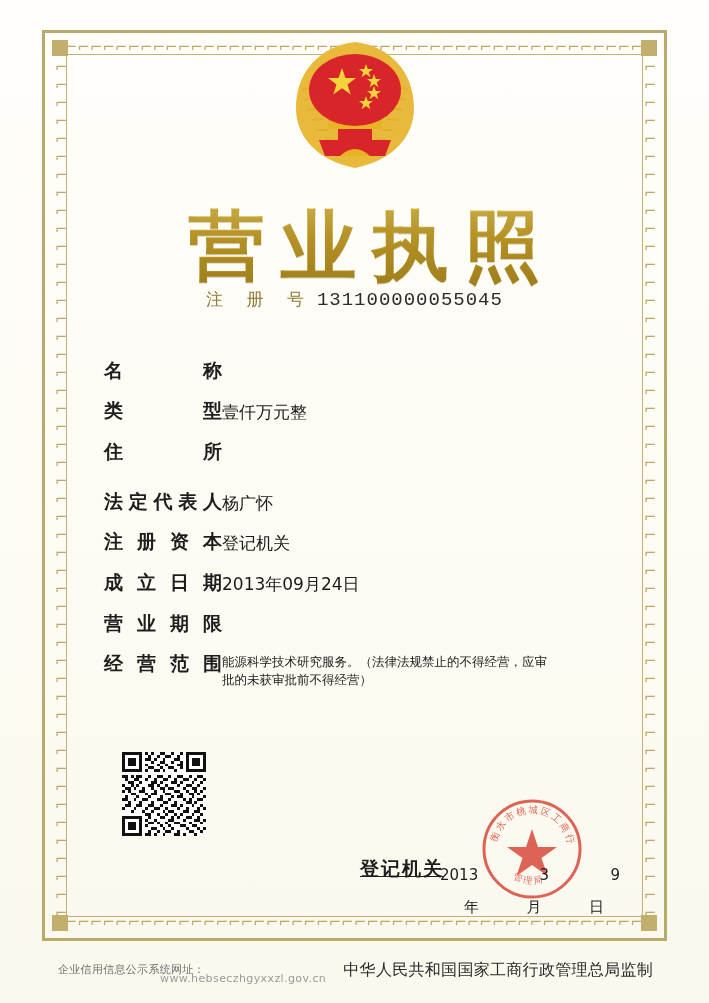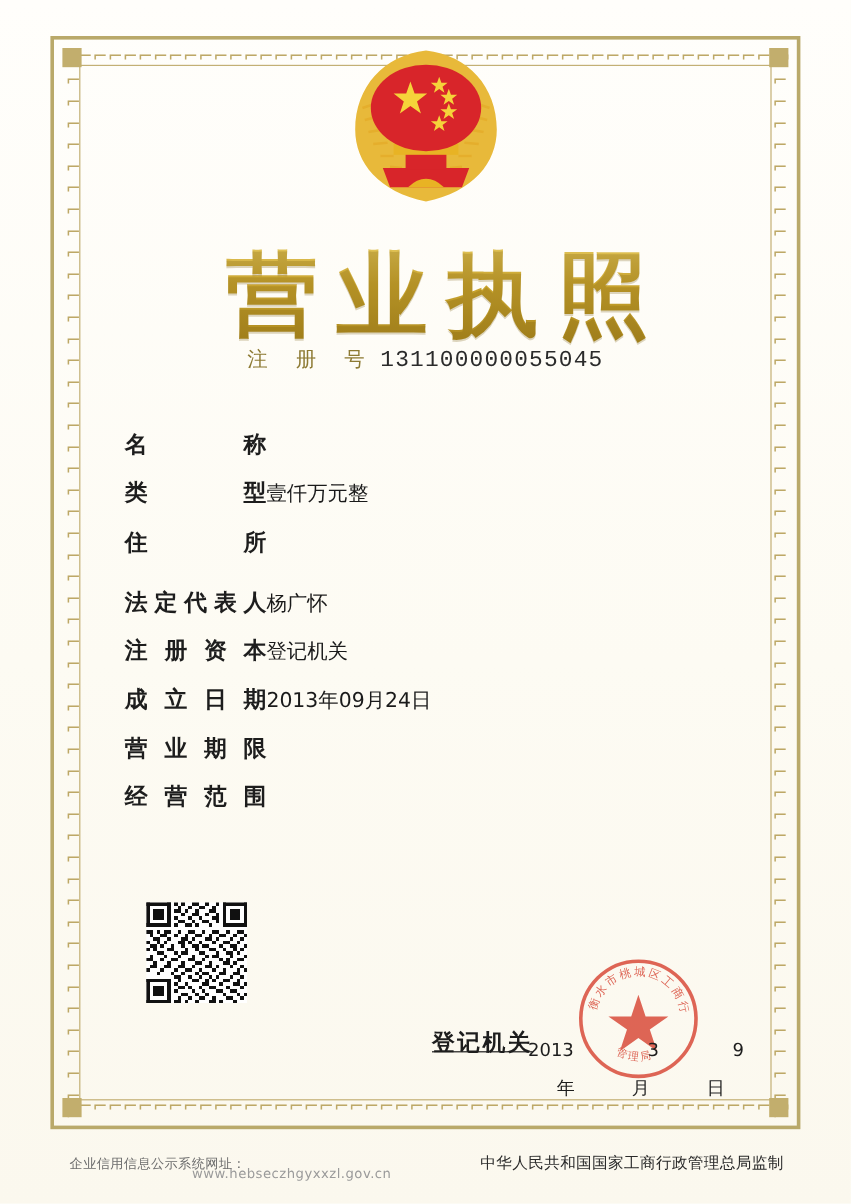--- a/index.html
+++ b/index.html
@@ -215,21 +215,21 @@
     left: 58px;
     top: 962px;
     font-size: 11px;
     color: #6d6d6d;
     letter-spacing: .3px;
   }
   .footer-right {
     position: absolute;
     right: 56px;
     top: 960px;
-    font-size: 13px;
+    font-size: 16px;
     color: #2a2a2a;
     letter-spacing: .3px;
     margin-left: 32px;
   }
 </style>
 </head>
 <body>
 
 <div class="page">
 
@@ -352,20 +352,21 @@
       </div>
     </div>
 
     <div class="row small">
       <div class="label">
         <span>经</span>
         <span>营</span>
         <span>范</span>
         <span>围</span>
       </div>
+      <div class="value">能源科学技术研究服务。（法律法规禁止的不得经营，应审批的未获审批前不得经营）</div>
     </div>
 
   </div>
 
   <div class="qr">
     <svg viewBox="0 0 29 29" width="84" height="84" shape-rendering="crispEdges">
       <rect width="29" height="29" fill="#fff"></rect>
       <g fill="#111">
         <rect x="0" y="0" width="7" height="1"></rect>
           <rect x="0" y="6" width="7" height="1"></rect>

